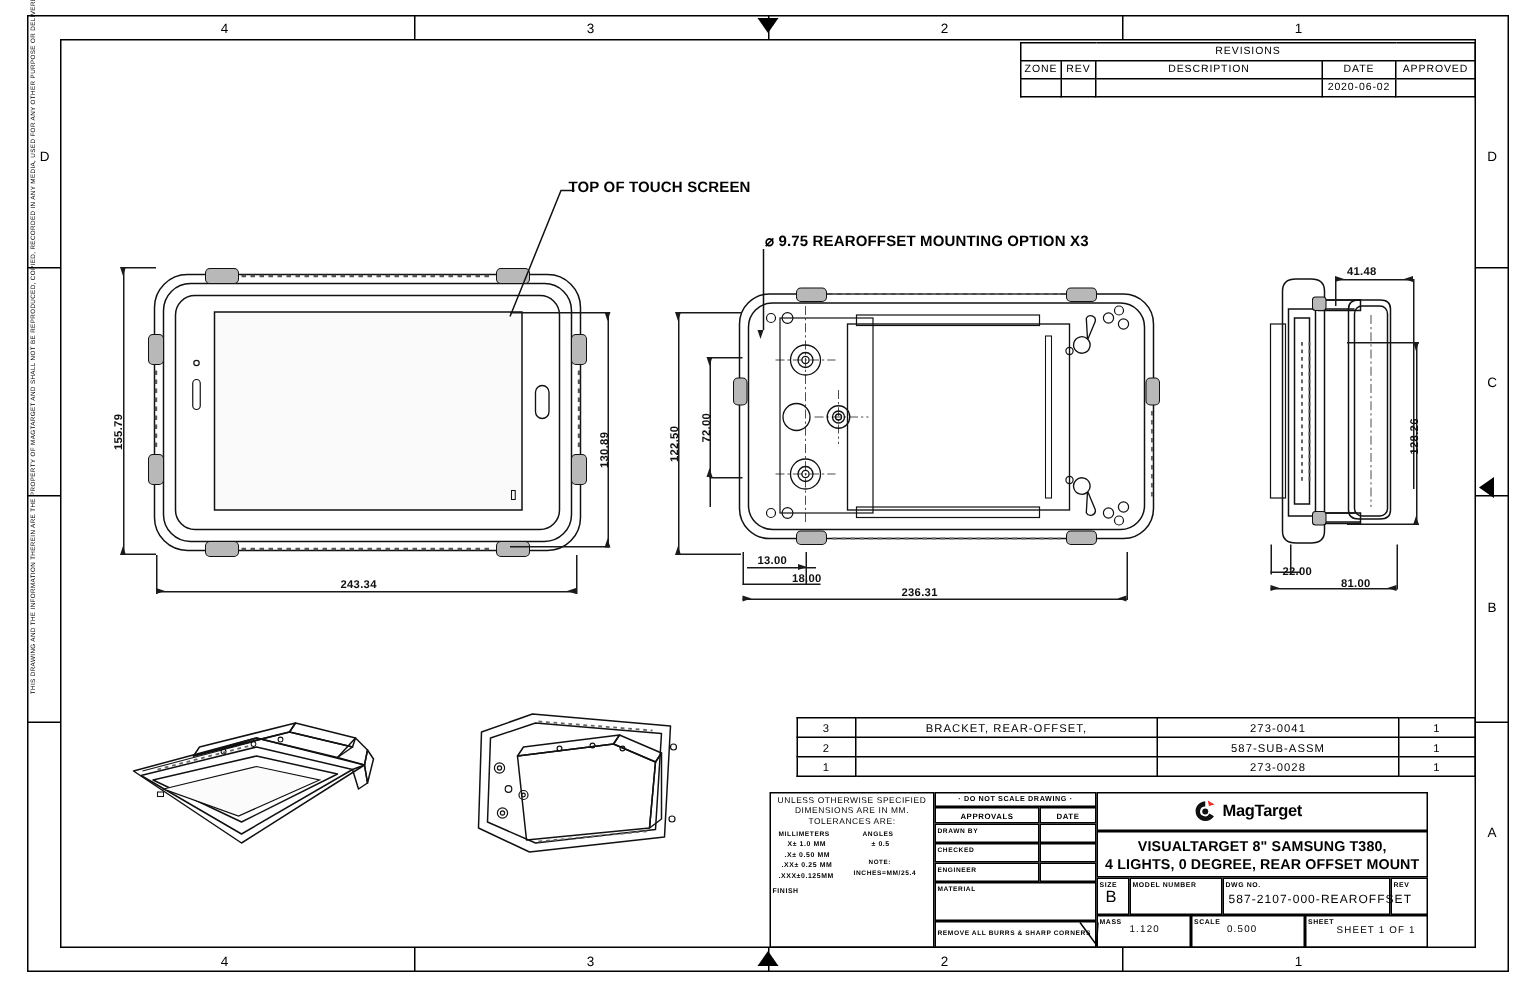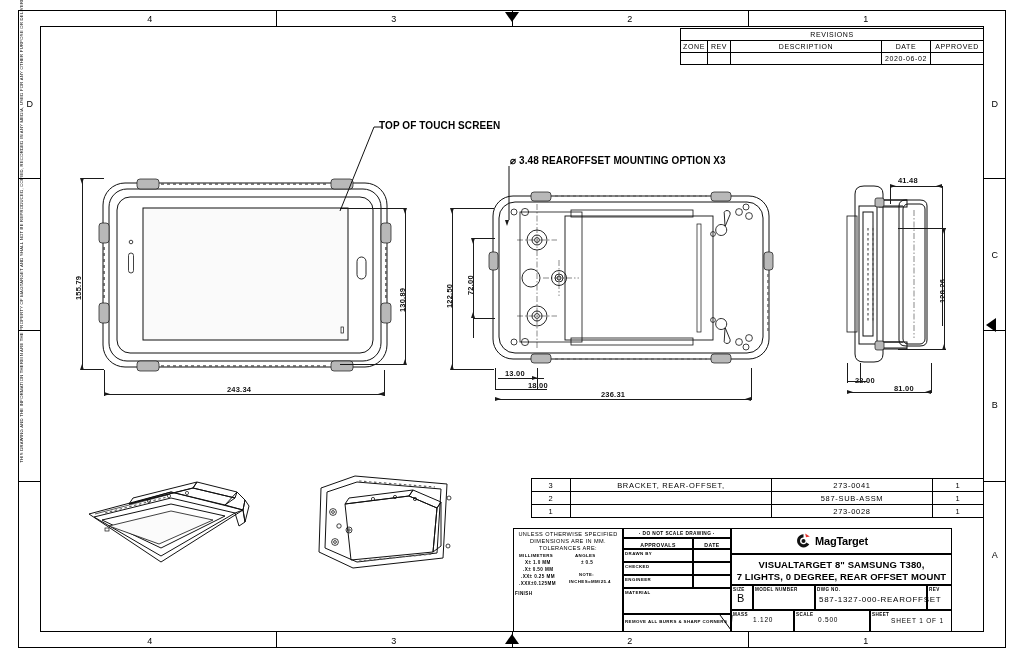--- a/index.html
+++ b/index.html
@@ -239,21 +239,21 @@
       <line x1="68" y1="6" x2="220" y2="6"></line>
       <line x1="68" y1="169" x2="220" y2="169"></line>
       <line x1="281" y1="84" x2="281" y2="142"></line>
     </g>
 
     <g stroke="#111" stroke-width=".7" fill="none">
       <rect x="210" y="34" width="4" height="108"></rect>
     </g>
   </svg>
 
-  <div class="note" style="left:510px;top:155px;">⌀ 3.48 REAROFFSET MOUNTING OPTION X3</div>
+  <div class="note" style="left:510px;top:155px;">⌀ 9.75 REAROFFSET MOUNTING OPTION X3</div>
   <svg class="abs" style="left:507px;top:164px;" width="20" height="62">
     <polyline points="2,2 2,56" fill="none" stroke="#111" stroke-width="1"></polyline>
   </svg>
   <div class="tri-d" style="left:504.5px;top:220px;"></div>
 
   <div class="dl" style="left:452px;top:208px;width:1px;height:162px;"></div>
   <div class="dl" style="left:452px;top:208px;width:42px;height:1px;"></div>
   <div class="dl" style="left:452px;top:369px;width:42px;height:1px;"></div>
   <div class="tri-d" style="left:449.5px;top:208px;"></div>
   <div class="tri-u" style="left:449.5px;top:364px;"></div>
@@ -467,31 +467,31 @@
         <path d="M8.5 1.2 A6.6 6.6 0 1 0 14.3 11.2 L11.3 9.4 A3.3 3.3 0 1 1 8.5 4.6 Z" fill="#111"></path>
         <circle cx="8.5" cy="8" r="2" fill="#111"></circle>
         <path d="M10.2 0.6 L14.8 3.4 L11.0 4.3 Z" fill="#e8312a"></path>
       </svg>
       <span class="logo-txt">MagTarget</span>
     </div>
 
     <div class="tb" style="left:218px;top:26px;width:221px;height:31px;"></div>
     <div class="abs" id="maintitle" style="left:220px;top:31px;width:217px;">
       <div>VISUALTARGET 8" SAMSUNG T380,</div>
-      <div>7 LIGHTS, 0 DEGREE, REAR OFFSET MOUNT</div>
+      <div>4 LIGHTS, 0 DEGREE, REAR OFFSET MOUNT</div>
     </div>
 
     <div class="tb" style="left:218px;top:57px;width:22px;height:25px;"></div>
     <div class="tbl" style="left:220px;top:58.5px;font-size:4.6px;font-weight:bold;">SIZE</div>
     <div class="tbv" style="left:224px;top:64px;font-size:11px;">B</div>
     <div class="tb" style="left:240px;top:57px;width:62px;height:25px;"></div>
     <div class="tbl" style="left:242px;top:58.5px;font-size:4.6px;font-weight:bold;">MODEL NUMBER</div>
     <div class="tb" style="left:302px;top:57px;width:112px;height:25px;"></div>
     <div class="tbl" style="left:304px;top:58.5px;font-size:4.6px;font-weight:bold;">DWG NO.</div>
-    <div class="tbv" style="left:306px;top:67px;font-size:8px;letter-spacing:.7px;">587-1327-000-REAROFFSET</div>
+    <div class="tbv" style="left:306px;top:67px;font-size:8px;letter-spacing:.7px;">587-2107-000-REAROFFSET</div>
     <div class="tb" style="left:414px;top:57px;width:25px;height:25px;"></div>
     <div class="tbl" style="left:416px;top:58.5px;font-size:4.6px;font-weight:bold;">REV</div>
 
     <div class="tb" style="left:218px;top:82px;width:63px;height:22px;"></div>
     <div class="tbl" style="left:220px;top:83.5px;font-size:4.6px;font-weight:bold;">MASS</div>
     <div class="tbv" style="left:240px;top:88px;font-size:6.5px;">1.120</div>
     <div class="tb" style="left:281px;top:82px;width:76px;height:22px;"></div>
     <div class="tbl" style="left:283px;top:83.5px;font-size:4.6px;font-weight:bold;">SCALE</div>
     <div class="tbv" style="left:305px;top:88px;font-size:6.5px;">0.500</div>
     <div class="tb" style="left:357px;top:82px;width:82px;height:22px;"></div>

